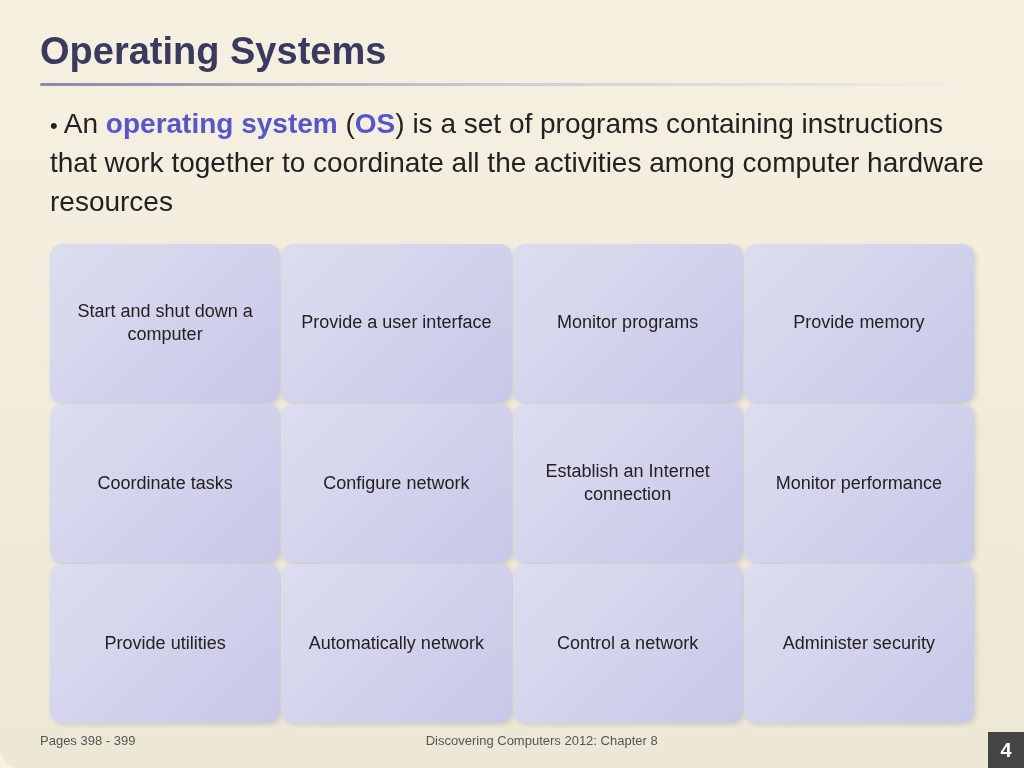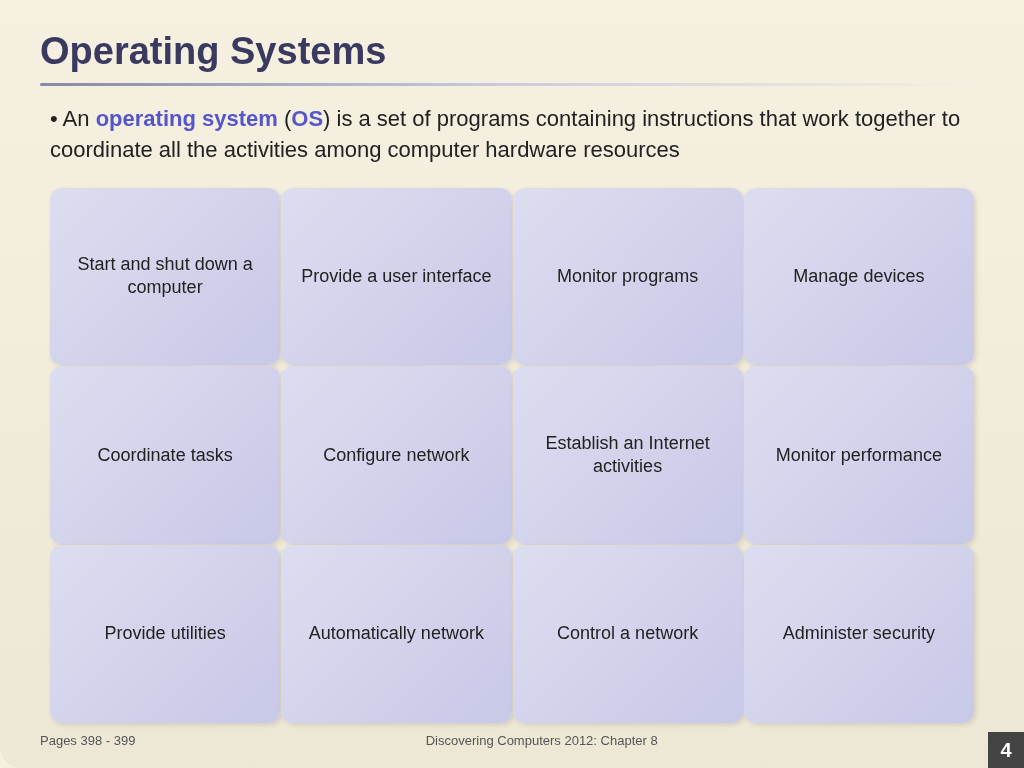--- a/index.html
+++ b/index.html
@@ -31,21 +31,21 @@
     }
 
     .divider {
       height: 3px;
       background: linear-gradient(to right, #8888aa, #ccccdd, #f5f0e0);
       margin-bottom: 18px;
       border-radius: 2px;
     }
 
     .description {
-      font-size: 22px;
+      font-size: 28px;
       color: #222;
       line-height: 1.4;
       margin-bottom: 22px;
       padding-left: 10px;
     }
 
     .description::before {
       content: '• ';
       font-size: 22px;
     }
@@ -111,24 +111,24 @@
   <div class="divider"></div>
 
   <div class="description">
     <span>An </span><span class="highlight-blue">operating system</span><span> (</span><span class="highlight-blue">OS</span><span>) is a set of programs containing instructions that work together to coordinate all the activities among computer hardware resources</span>
   </div>
 
   <div class="grid-container">
     <div class="grid-item">Start and shut down a computer</div>
     <div class="grid-item">Provide a user interface</div>
     <div class="grid-item">Monitor programs</div>
-    <div class="grid-item">Manage devices</div>
+    <div class="grid-item">Provide memory</div>
     <div class="grid-item">Coordinate tasks</div>
     <div class="grid-item">Configure network</div>
-    <div class="grid-item">Establish an Internet activities</div>
+    <div class="grid-item">Establish an Internet connection</div>
     <div class="grid-item">Monitor performance</div>
     <div class="grid-item">Provide utilities</div>
     <div class="grid-item">Automatically network</div>
     <div class="grid-item">Control a network</div>
     <div class="grid-item">Administer security</div>
   </div>
 
   <div class="footer">
     <span>Pages 398 - 399</span>
     <span>Discovering Computers 2012: Chapter 8</span>

